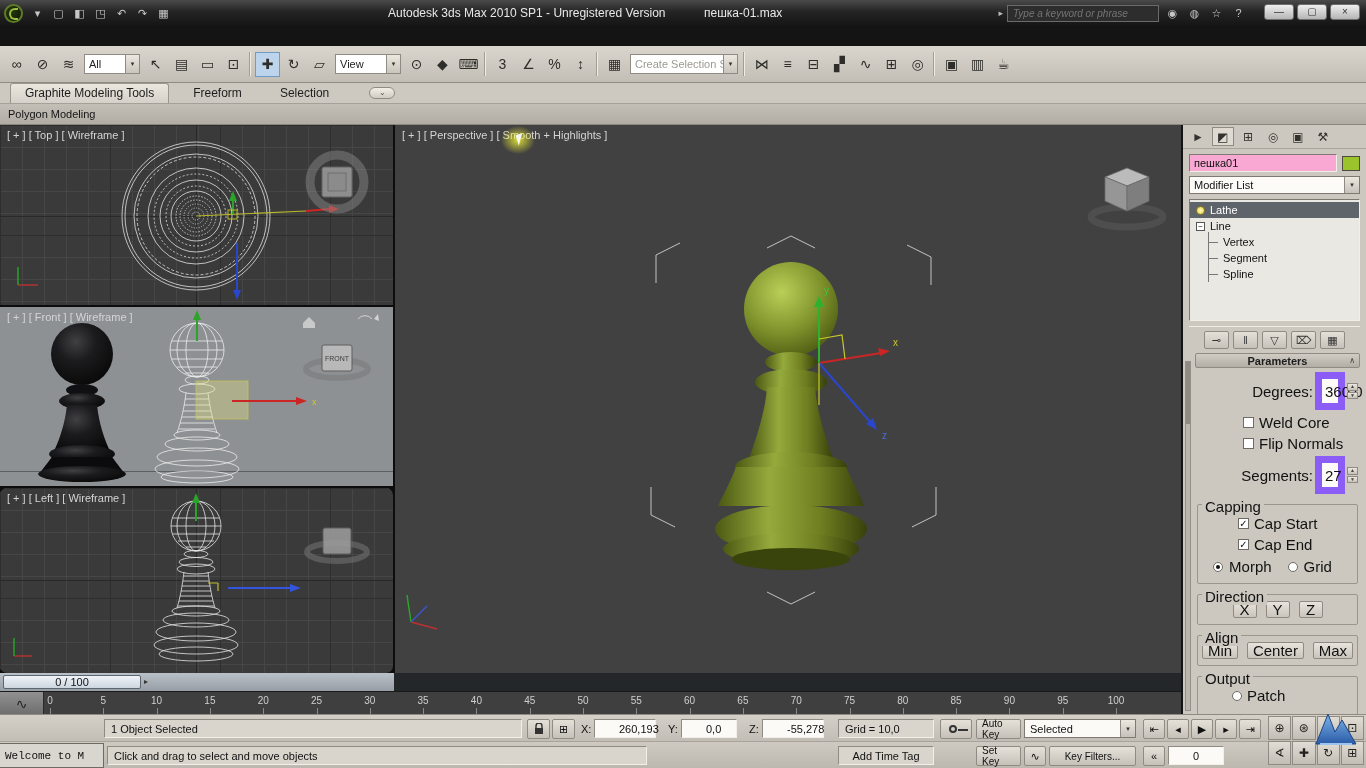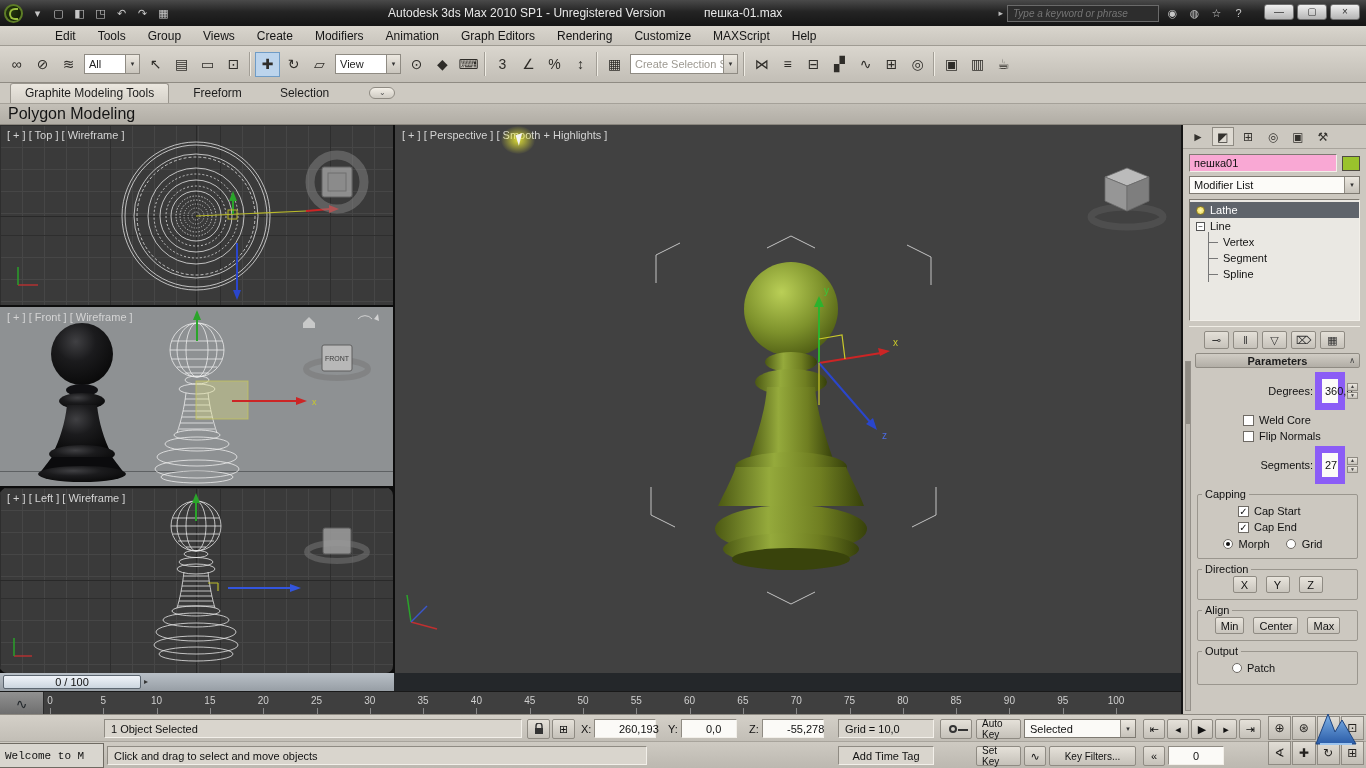--- a/index.html
+++ b/index.html
@@ -57,21 +57,21 @@
 
 #ribbontabs{position:absolute;left:0;top:83px;width:1366px;height:21px;background:#cdc9c1;
   border-bottom:1px solid #a5a199;display:flex;align-items:flex-end;padding-left:10px;gap:10px;}
 .rtab{padding:2px 14px 3px;font-size:12px;color:#1c1c1c;}
 .rtab.active{background:linear-gradient(#ebe7df,#d5d1c9);border:1px solid #9a968e;border-bottom:none;border-radius:3px 3px 0 0;}
 .rpill{width:26px;height:12px;border:1px solid #8f8b83;border-radius:7px;
   background:linear-gradient(#f3efe7,#cfcbc3);margin:0 0 4px 16px;display:flex;align-items:center;justify-content:center;
   font-size:8px;color:#555;line-height:6px;}
 #polyrow{position:absolute;left:0;top:104px;width:1366px;height:21px;
   background:linear-gradient(#c3bfb7,#b1ada5);border-bottom:1px solid #8a867e;
-  display:flex;align-items:center;padding-left:8px;font-size:16px;color:#141414;}
+  display:flex;align-items:center;padding-left:8px;font-size:11px;color:#141414;}
 
 
 #viewzone{position:absolute;left:0;top:125px;width:1181px;height:548px;background:#0d0d0d;}
 .vp{position:absolute;overflow:hidden;}
 #vp-top{left:0;top:0;width:393px;height:180px;}
 #vp-front{left:0;top:182px;width:393px;height:179px;}
 #vp-left{left:0;top:363px;width:393px;height:185px;border-radius:7px;}
 #vp-persp{left:395px;top:0;width:786px;height:548px;background:#414141;}
 .vplabel{position:absolute;left:7px;top:4px;color:#d4d4d4;font-size:11px;z-index:5;white-space:nowrap;}
 .vpsvg{position:absolute;left:0;top:0;}
@@ -104,21 +104,21 @@
 .stack-row.child::after{content:"";position:absolute;left:18px;top:8px;width:10px;border-top:1px solid #777;}
 #stacktools{display:flex;justify-content:center;gap:4px;margin:5px 6px 4px;padding-top:4px;border-top:1px solid #f0ede5;}
 .sbtn{width:25px;height:18px;background:linear-gradient(#e4e0d8,#c6c2ba);border:1px solid #8f8b83;border-radius:2px;
   display:flex;align-items:center;justify-content:center;font-size:11px;color:#333;}
 #cpscroll{position:absolute;left:2px;top:236px;bottom:3px;width:6px;background:#bab6ae;border:1px solid #95918a;}
 #cpscroll .thumb{position:absolute;left:0;right:0;top:0;height:62px;background:#8f8b83;}
 .rollout-hdr{margin:4px 6px 0 12px;height:15px;background:linear-gradient(#d0ccc4,#b2aea6);
   border:1px solid #8f8b83;border-radius:2px;display:flex;align-items:center;justify-content:center;
   font-size:11px;font-weight:bold;color:#1c1c1c;position:relative;}
 .rollout-hdr .rarr{position:absolute;right:4px;font-size:8px;font-weight:normal;color:#444;}
-#params{margin:4px 8px 0 14px;font-size:11px;color:#111;}
+#params{margin:4px 8px 0 14px;font-size:15px;color:#111;}
 .prow{display:flex;align-items:center;justify-content:flex-end;margin:4px 0;gap:2px;}
 .pfield{width:30px;height:16px;background:#fcfbf8;border:7px solid #8b5cf6;display:flex;align-items:center;padding:12px 3px;}
 .spin{width:11px;height:16px;display:flex;flex-direction:column;gap:1px;}
 .spin i{flex:1;background:linear-gradient(#ece8e0,#c6c2ba);border:1px solid #8f8b83;font-style:normal;
   font-size:5px;line-height:5px;text-align:center;color:#444;}
 .spin i.up::before{content:"▲";}
 .spin i.dn::before{content:"▼";}
 .cbrow{display:flex;align-items:center;gap:5px;margin:4px 0 4px 46px;}
 .cb{width:11px;height:11px;background:#fff;border:1px solid #6e6a64;font-size:10px;line-height:9px;text-align:center;color:#111;flex:none;}
 .cb.on::before{content:"✓";}
@@ -199,34 +199,20 @@
           <div class="ticon" data-name="help-icon">?</div>
         </div>
     </div>
     <div id="winbtns" data-name="window-controls">
         <div class="winbtn" data-name="minimize-button">—</div>
         <div class="winbtn" data-name="maximize-button">▢</div>
         <div class="winbtn" data-name="close-button">×</div>
       </div>
   </div>
 
-  <div id="menubar" data-name="menu-bar">
-      <div class="menu-item" data-name="menu-edit">Edit</div>
-      <div class="menu-item" data-name="menu-tools">Tools</div>
-      <div class="menu-item" data-name="menu-group">Group</div>
-      <div class="menu-item" data-name="menu-views">Views</div>
-      <div class="menu-item" data-name="menu-create">Create</div>
-      <div class="menu-item" data-name="menu-modifiers">Modifiers</div>
-      <div class="menu-item" data-name="menu-animation">Animation</div>
-      <div class="menu-item" data-name="menu-graph-editors">Graph Editors</div>
-      <div class="menu-item" data-name="menu-rendering">Rendering</div>
-      <div class="menu-item" data-name="menu-customize">Customize</div>
-      <div class="menu-item" data-name="menu-maxscript">MAXScript</div>
-      <div class="menu-item" data-name="menu-help">Help</div>
-    </div>
 
   <div id="toolbar" data-name="main-toolbar">
       <div class="tb-ico" data-name="select-and-link-button">∞</div>
       <div class="tb-ico" data-name="unlink-selection-button">⊘</div>
       <div class="tb-ico" data-name="bind-to-space-warp-button">≋</div>
       <div class="tb-dd" data-name="selection-filter-dropdown">
         <div class="tb-dd-lbl" data-name="selection-filter-dropdown-label">All</div>
         <div class="tb-dd-a" data-name="dropdown-arrow-icon">▾</div>
       </div>
       <div class="tb-ico" data-name="select-object-button">↖</div>

